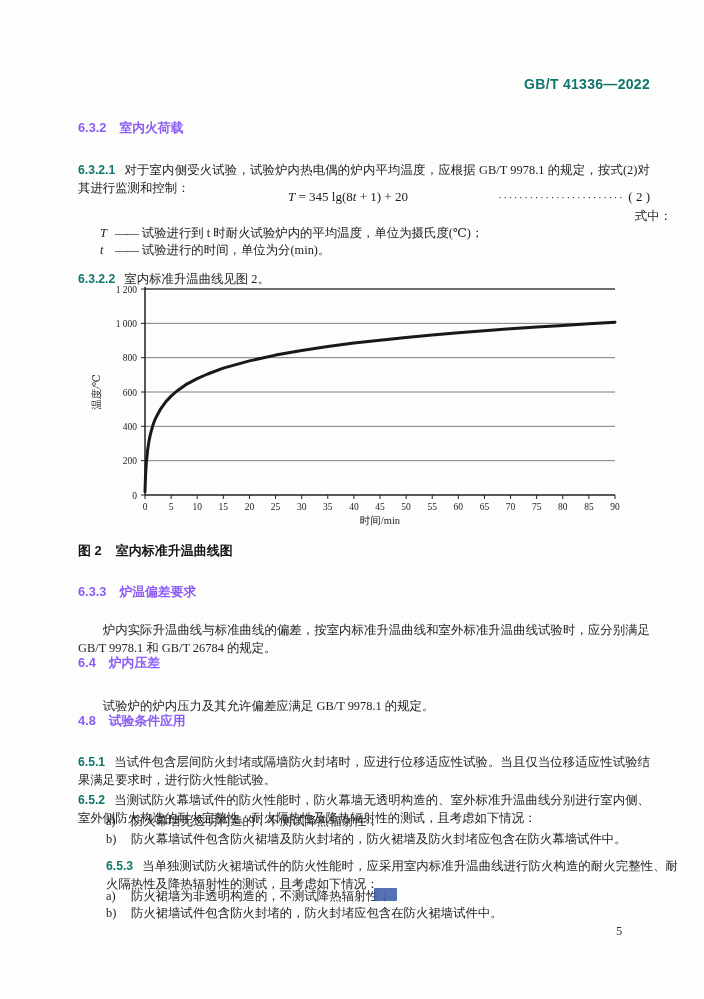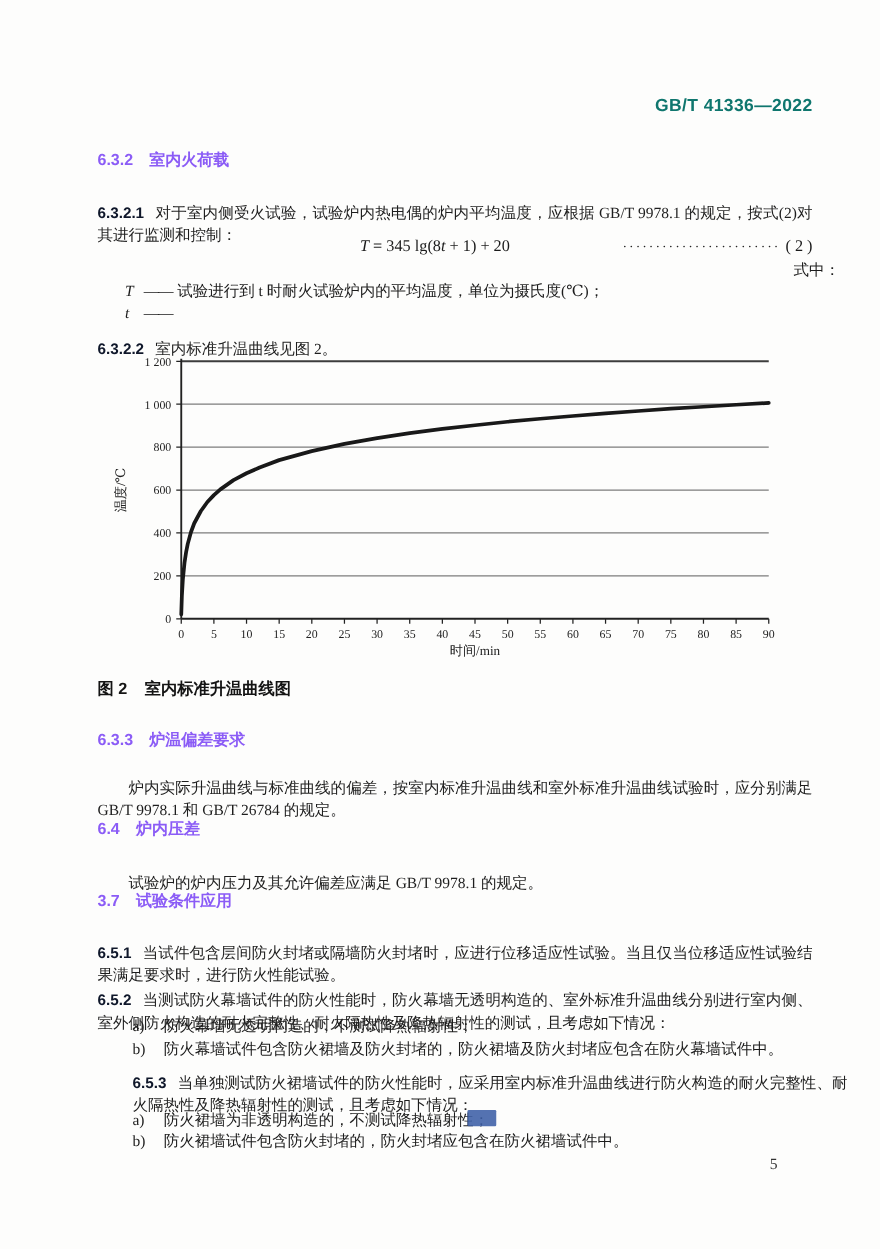--- a/index.html
+++ b/index.html
@@ -24,21 +24,21 @@
     font-family:"Liberation Sans","DejaVu Sans",sans-serif;
     font-weight:700;font-size:12.8px;color:#8b5cf6;line-height:16px;
   }
   .h .cnum{margin-right:13px;}
   
   .para{
     font-size:12.4px;line-height:18px;text-align:justify;color:#1e1e1e;
   }
   .para .pnum{
     font-family:"Liberation Sans","DejaVu Sans",sans-serif;
-    font-weight:700;font-style:normal;margin-right:9px;font-size:12.2px;color:#0f172a;
+    font-weight:700;font-style:normal;margin-right:9px;font-size:12.2px;color:#0f766e;
   }
   .indent2{text-indent:2em;}
   
   .formula-row{
     top:189px;display:flex;align-items:baseline;font-size:13px;color:#1b1b1b;
   }
   .feq{margin-left:210px;white-space:nowrap;}
   .var{font-style:italic;font-family:"Liberation Serif","DejaVu Serif",serif;}
   .fleader{
     flex:1;overflow:hidden;white-space:nowrap;text-align:right;
@@ -113,20 +113,21 @@
 
   <div class="abs defs">
     <div class="defrow">
       <span class="defsym var">T</span>
       <span class="defdash">——</span>
       <span>试验进行到 t 时耐火试验炉内的平均温度，单位为摄氏度(℃)；</span>
     </div>
     <div class="defrow">
       <span class="defsym var">t</span>
       <span class="defdash">——</span>
+      <span>试验进行的时间，单位为分(min)。</span>
     </div>
   </div>
 
   <p class="abs para" id="p6322">
     <b class="pnum">6.3.2.2</b><span>室内标准升温曲线见图 2。</span>
   </p>
 
   <figure class="abs chart">
     <svg id="chart-svg" width="570" height="246" viewBox="0 0 570 246">
         <line x1="63" y1="209" x2="67" y2="209" stroke="#222" stroke-width="1"></line>
@@ -203,21 +204,21 @@
     <span class="cnum">6.3.3</span><span>炉温偏差要求</span>
   </div>
   <p class="abs para indent2" id="p633">炉内实际升温曲线与标准曲线的偏差，按室内标准升温曲线和室外标准升温曲线试验时，应分别满足 GB/T 9978.1 和 GB/T 26784 的规定。</p>
 
   <div class="abs h" id="h64">
     <span class="cnum">6.4</span><span>炉内压差</span>
   </div>
   <p class="abs para indent2" id="p64">试验炉的炉内压力及其允许偏差应满足 GB/T 9978.1 的规定。</p>
 
   <div class="abs h" id="h65">
-    <span class="cnum">3.7</span><span>试验条件应用</span>
+    <span class="cnum">4.8</span><span>试验条件应用</span>
   </div>
 
   <p class="abs para" id="p651">
     <b class="pnum">6.5.1</b><span>当试件包含层间防火封堵或隔墙防火封堵时，应进行位移适应性试验。当且仅当位移适应性试验结果满足要求时，进行防火性能试验。</span>
   </p>
 
   <p class="abs para" id="p652">
     <b class="pnum">6.5.2</b><span>当测试防火幕墙试件的防火性能时，防火幕墙无透明构造的、室外标准升温曲线分别进行室内侧、室外侧防火构造的耐火完整性、耐火隔热性及降热辐射性的测试，且考虑如下情况：</span>
   </p>
   <div class="abs li" id="li652a">

